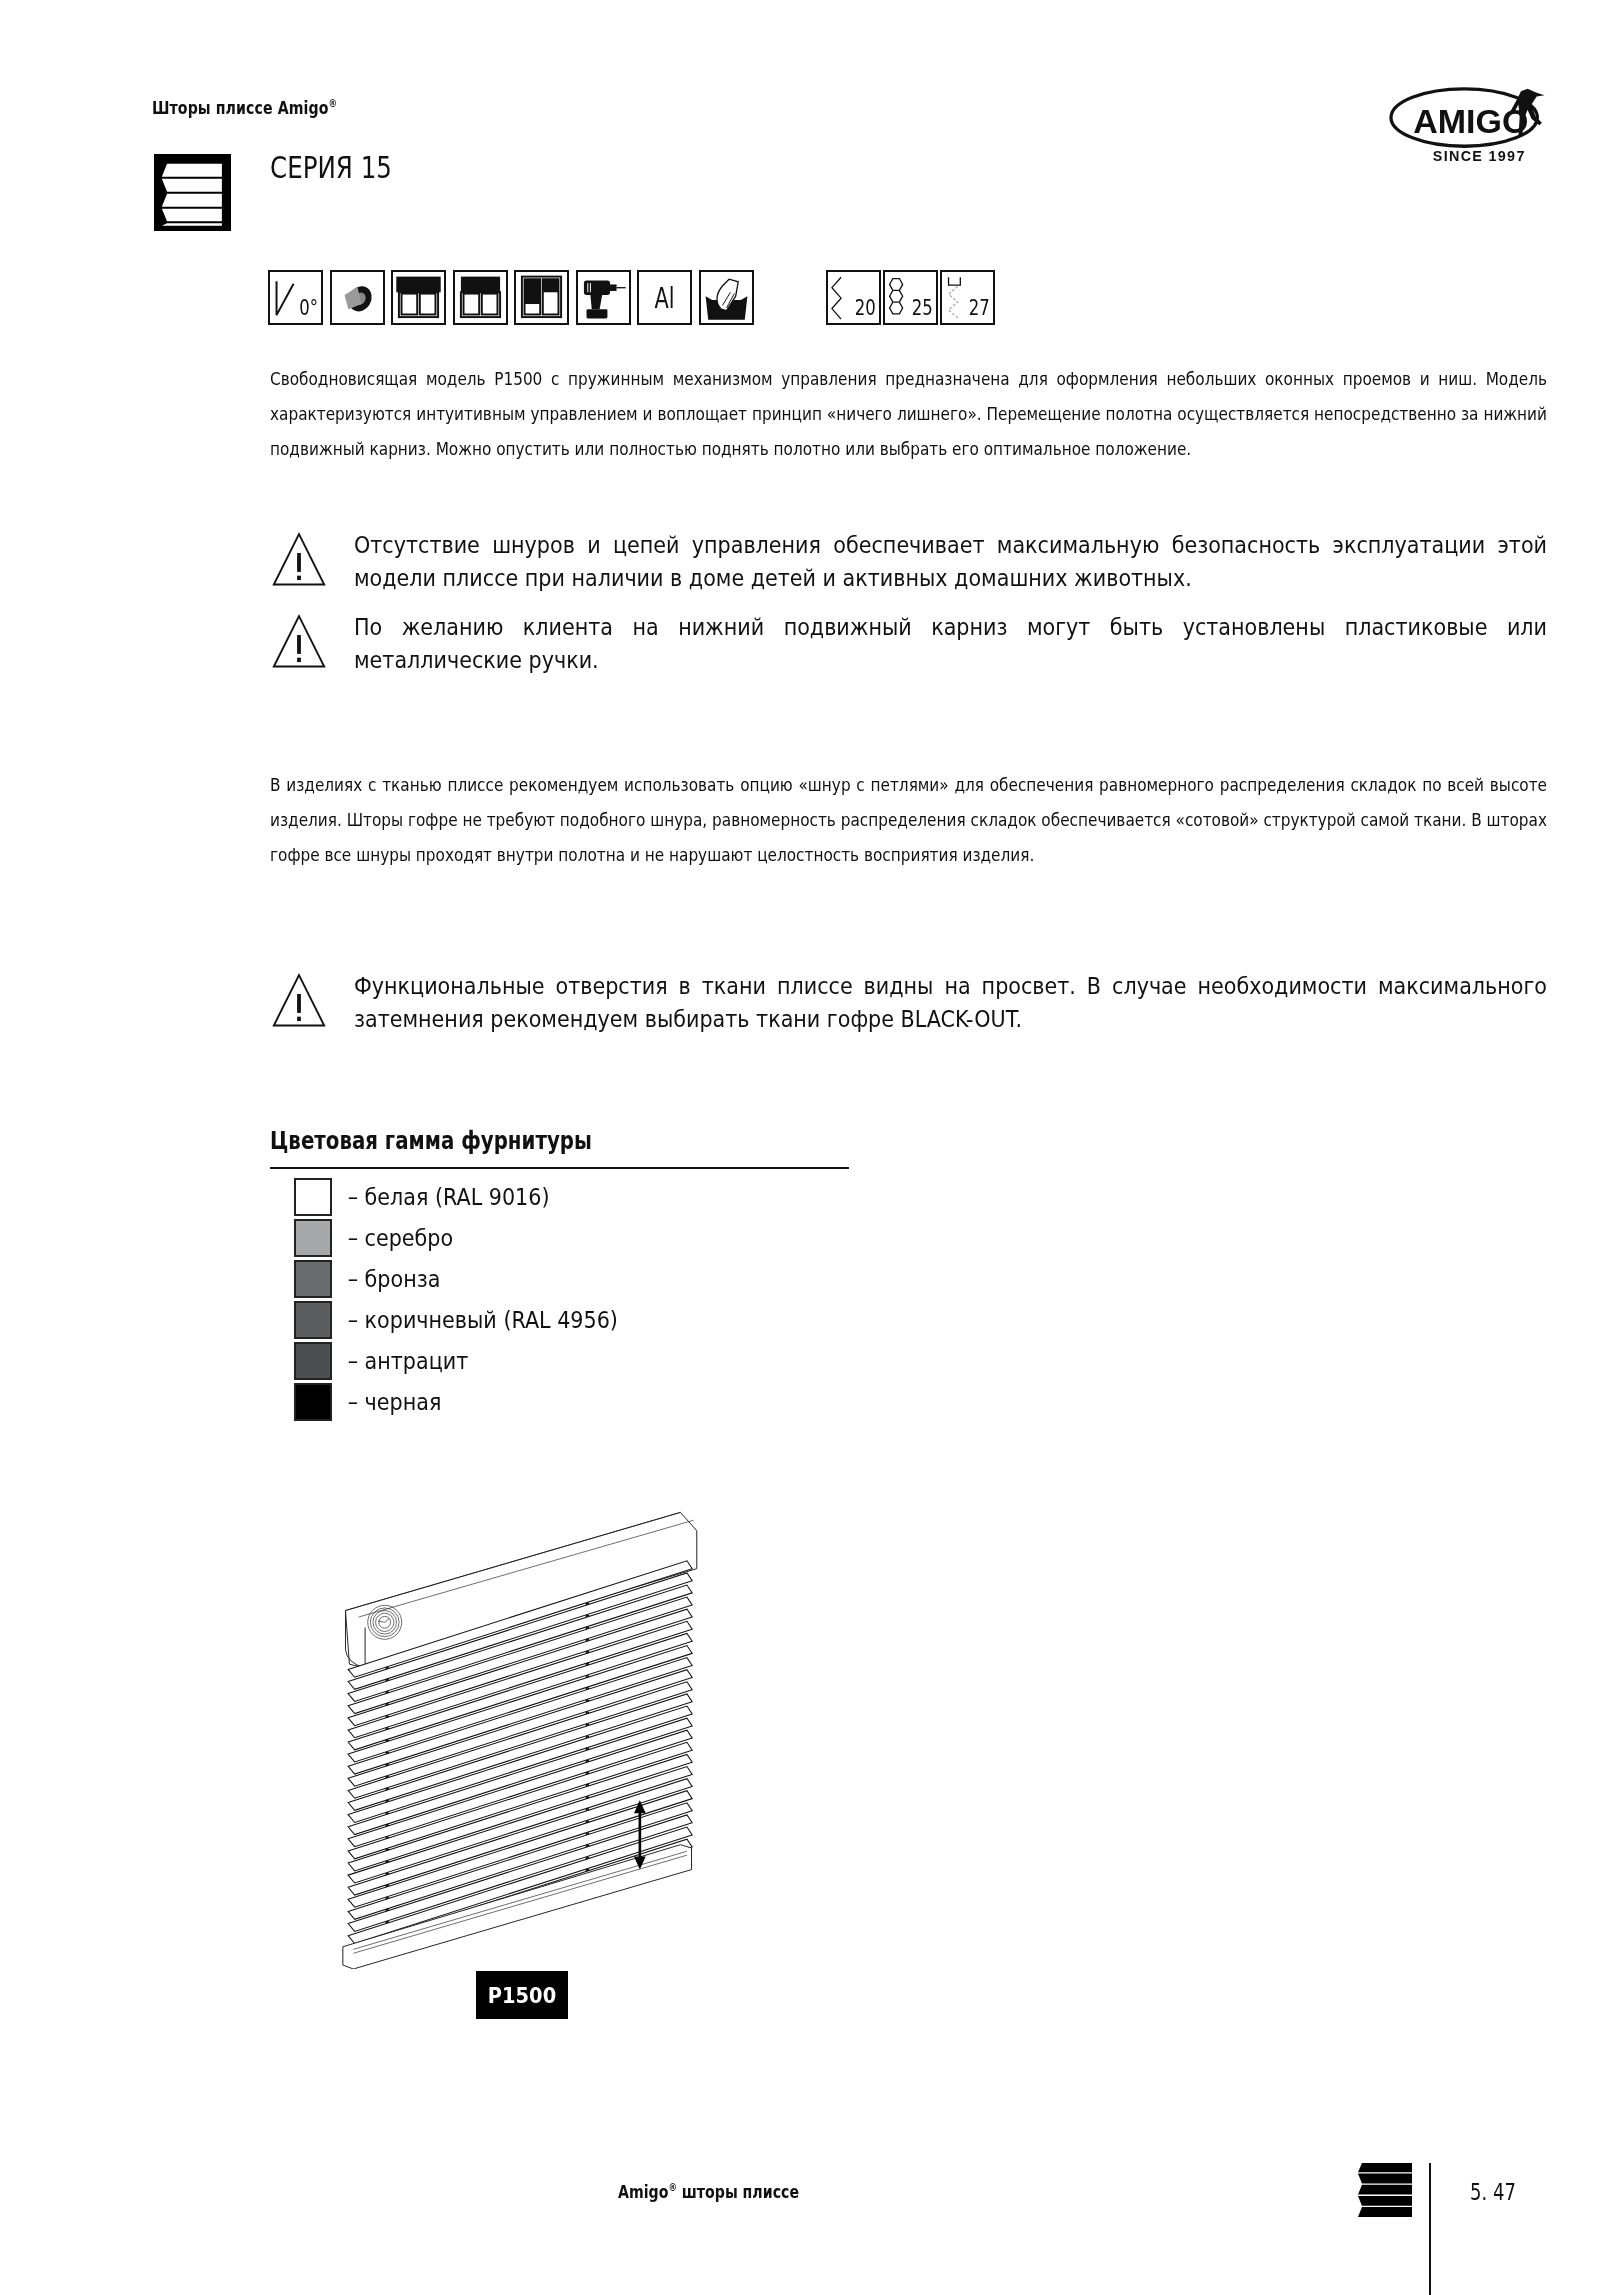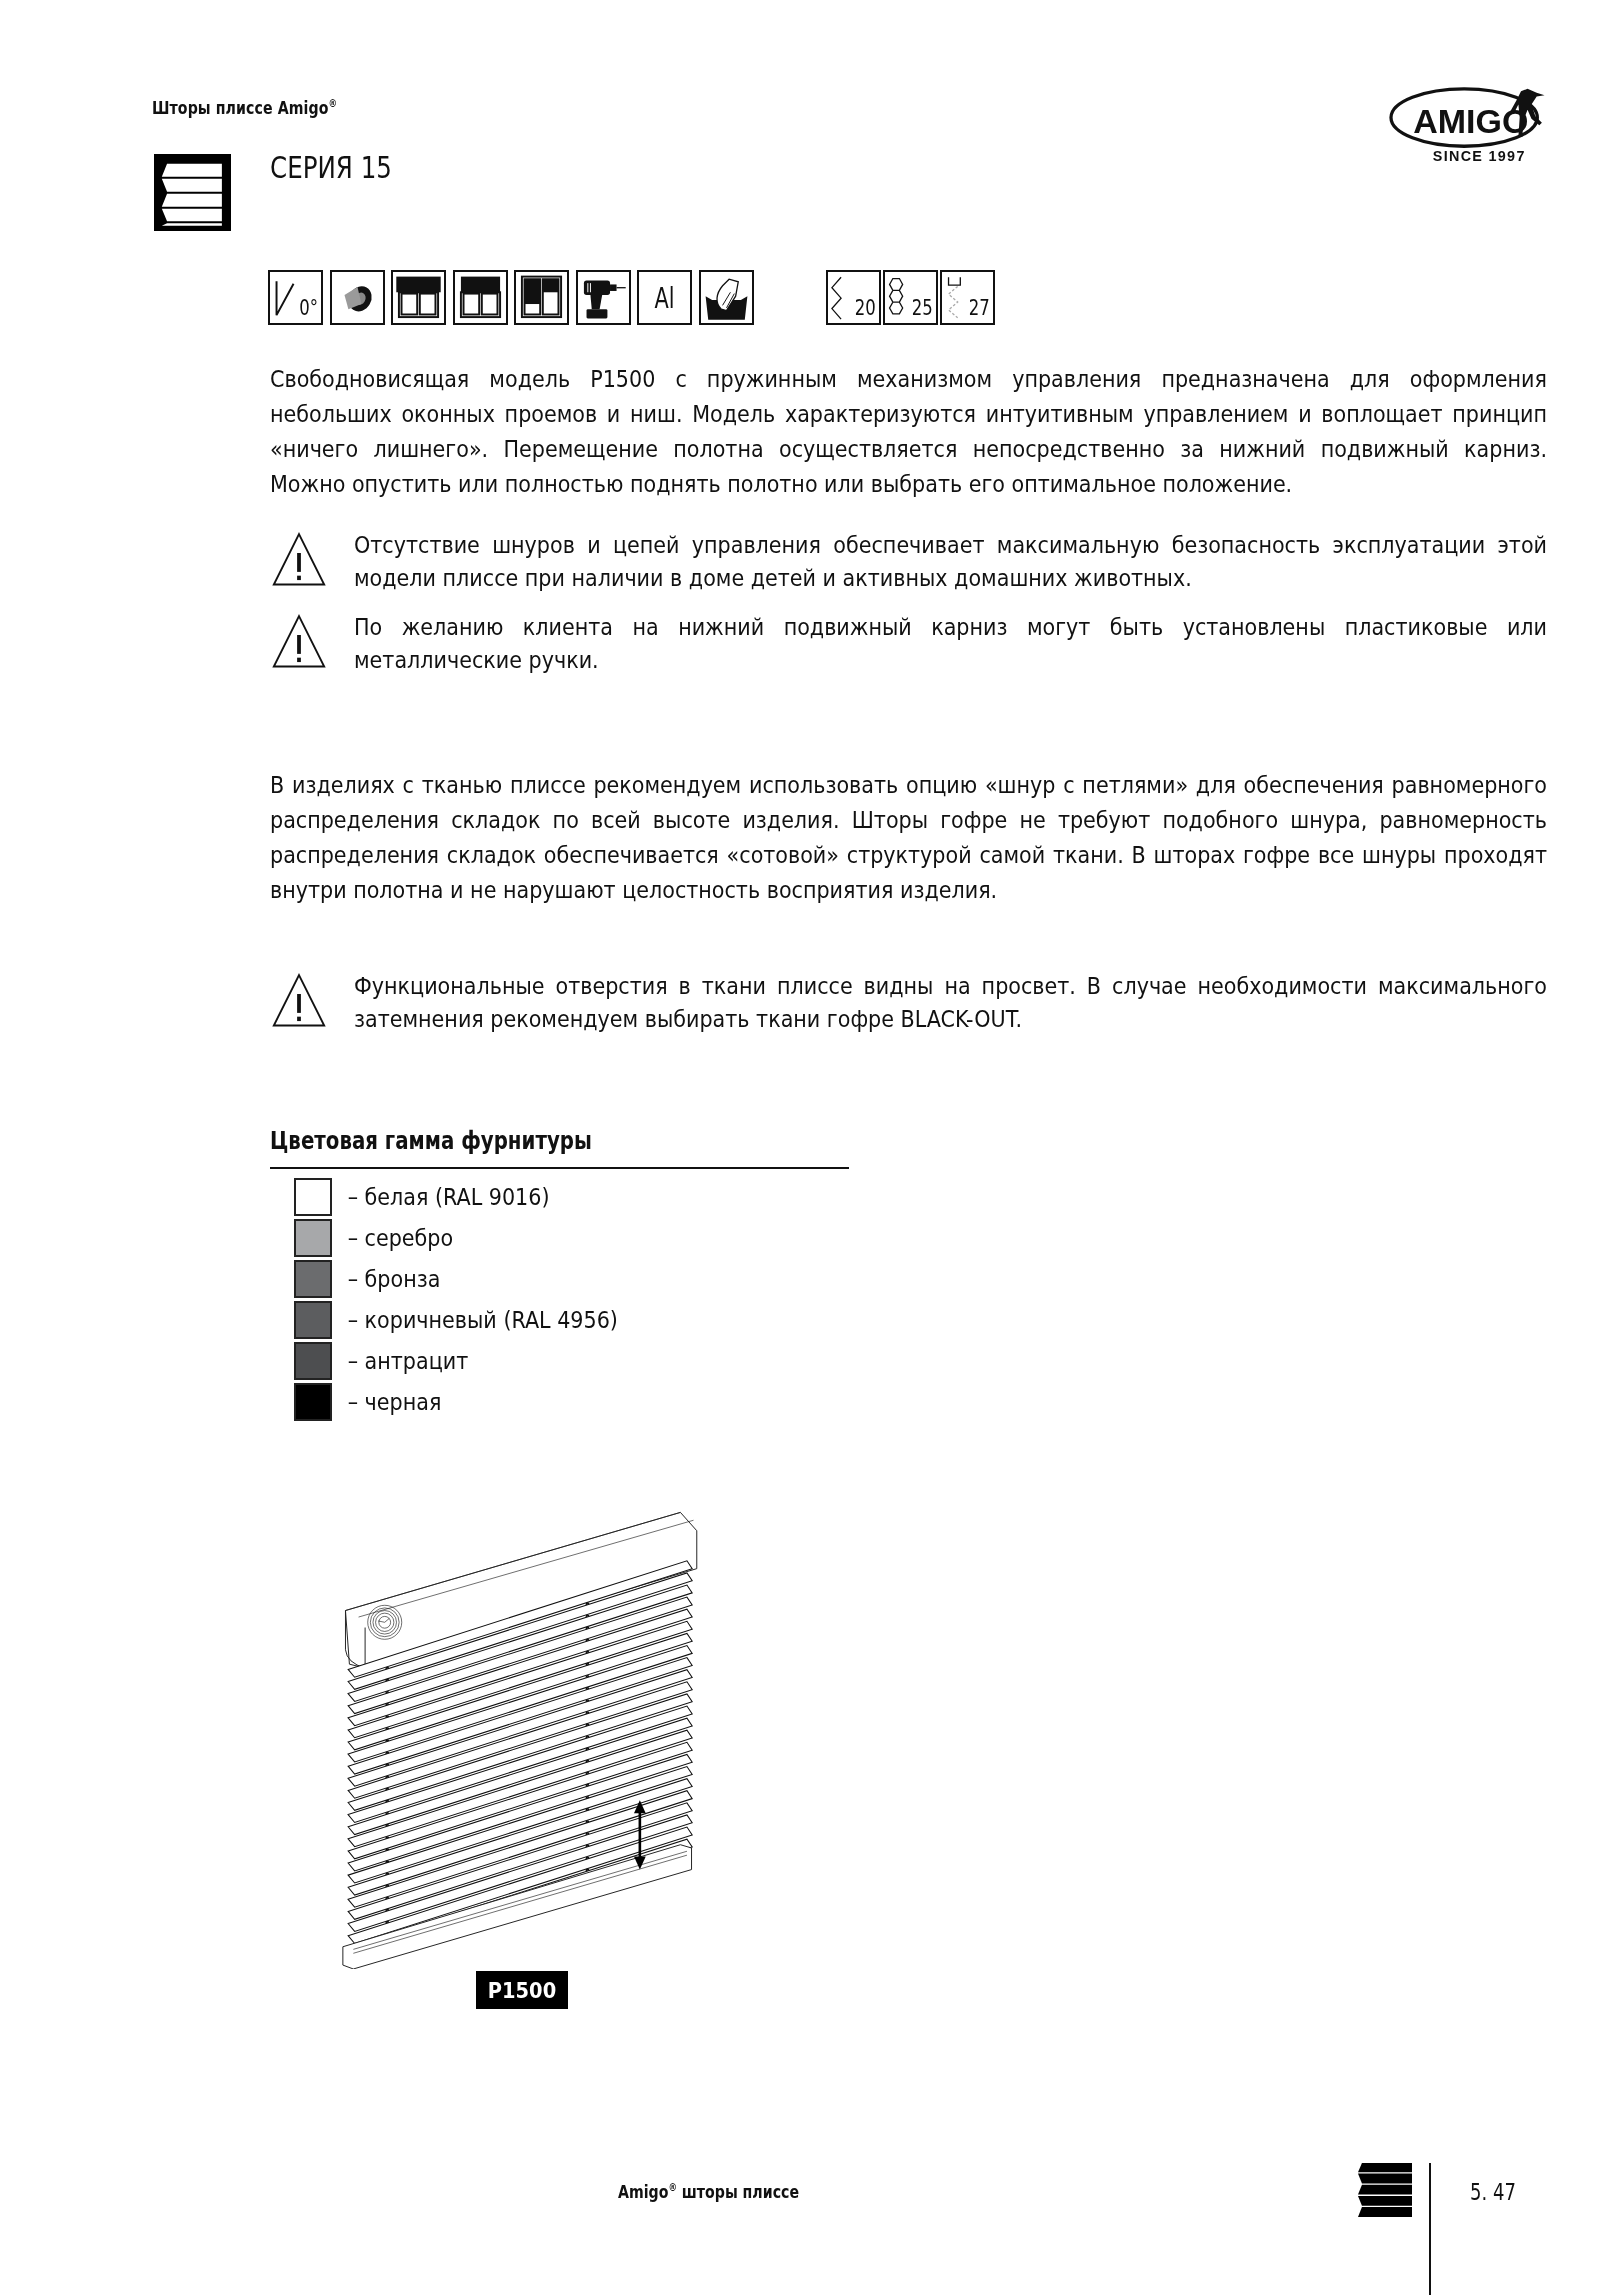--- a/index.html
+++ b/index.html
@@ -14,35 +14,35 @@
   .series-title { left: 270px; top: 149px; font-size: 31px; font-weight: normal; transform: scaleX(0.88); transform-origin: left top; }
 
   .logo { left: 1387px; top: 77px; width: 170px; height: 98px; }
 
   .feature-row { left: 268px; top: 270px; height: 58px; display: flex; gap: 6.5px; }
   .fbox { width: 55px; height: 55px; border: 2px solid #111; background: #fff; position: relative; display: flex; align-items: center; justify-content: center; }
   .fbox svg { display: block; }
   .fbox-num { position: absolute; right: 3.3px; bottom: 3.3px; font-size: 21.6px; transform: scaleX(0.85); transform-origin: right bottom; }
   .feature-row2 { left: 826px; top: 270px; display: flex; gap: 2px; }
 
-  .para { left: 270px; width: 1277px; font-size: 23px; line-height: 35px; text-align: justify; transform-origin: left top; }
+  .para { left: 270px; width: 1277px; font-size: 17px; line-height: 35px; text-align: justify; transform-origin: left top; }
   .para p { text-align-last: left; }
   .warn { left: 270px; width: 1277px; display: flex; gap: 26px; }
   .warn-icon { width: 58px; flex: 0 0 58px; padding-top: 2.6px; }
   .warn-text { flex: 1; font-size: 23px; line-height: 33px; text-align: justify; }
 
   .colors-title { left: 270px; top: 1126px; font-size: 25px; font-weight: bold; transform: scaleX(0.88); transform-origin: left top; }
   .colors-rule { left: 270px; top: 1167px; width: 579px; height: 2px; background: #111; }
   .swatch-list { left: 270px; top: 1176px; padding-left: 24px; }
   .swatch-row { display: flex; align-items: center; height: 41px; }
   .swatch { width: 38px; height: 38px; border: 2px solid #222; }
   .swatch-label { margin-left: 15.7px; font-size: 23px; }
 
   .diagram { left: 340px; top: 1498px; width: 393px; height: 471px; }
-  .model-badge { left: 476px; top: 1971px; width: 92px; height: 38px; background: #000; color: #fff; font-size: 21.6px; font-weight: bold; display: flex; align-items: center; justify-content: center; }
+  .model-badge { left: 476px; top: 1971px; width: 92px; height: 48px; background: #000; color: #fff; font-size: 21.6px; font-weight: bold; display: flex; align-items: center; justify-content: center; }
 
   .footer-text { left: 618px; top: 2181px; font-size: 18.3px; font-weight: bold; transform: scaleX(0.86); transform-origin: left top; }
   .footer-text sup { font-size: 11px; }
   .footer-icon { left: 1358px; top: 2163px; width: 54px; height: 54px; }
   .footer-rule { left: 1429px; top: 2163px; width: 2px; height: 132px; background: #111; }
   .page-num { left: 1470px; top: 2178px; font-size: 23.6px; transform: scaleX(0.85); transform-origin: left top; }
 </style>
 </head>
 <body>
 

